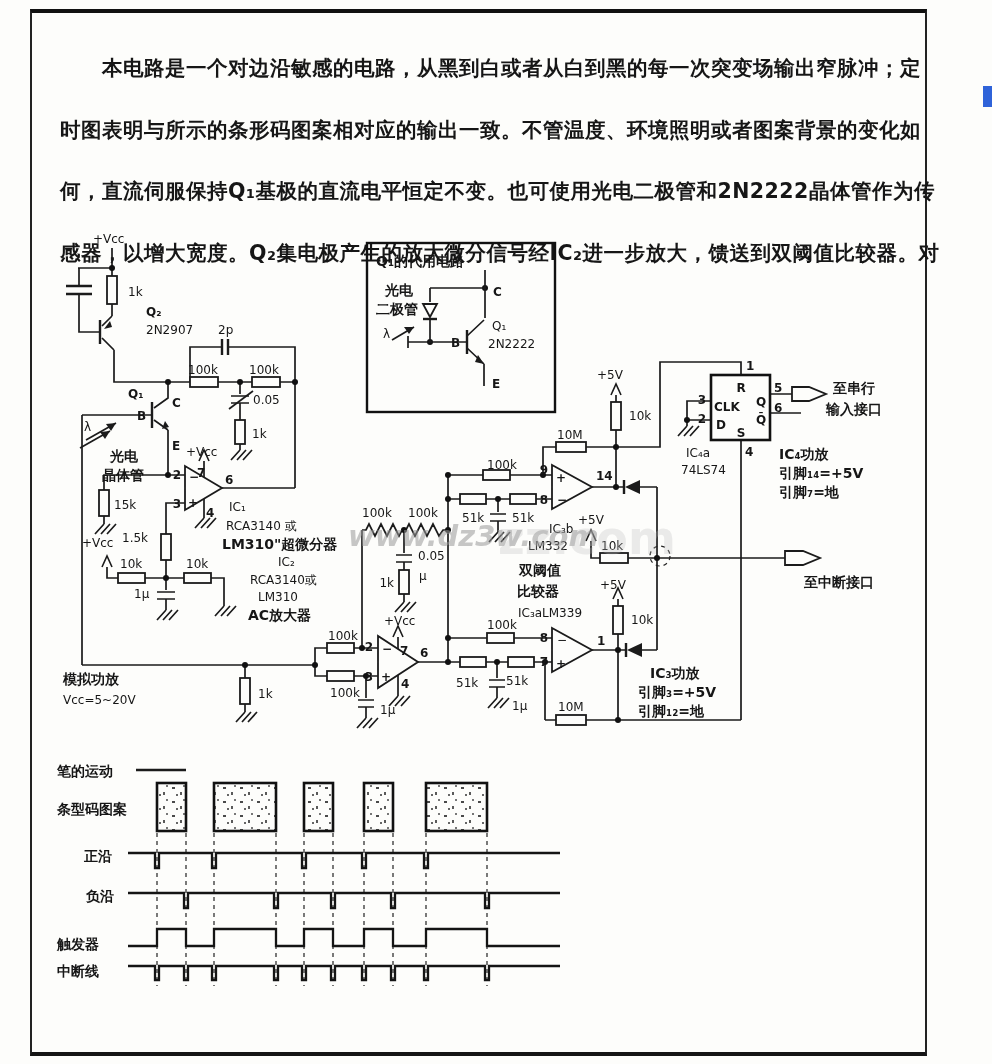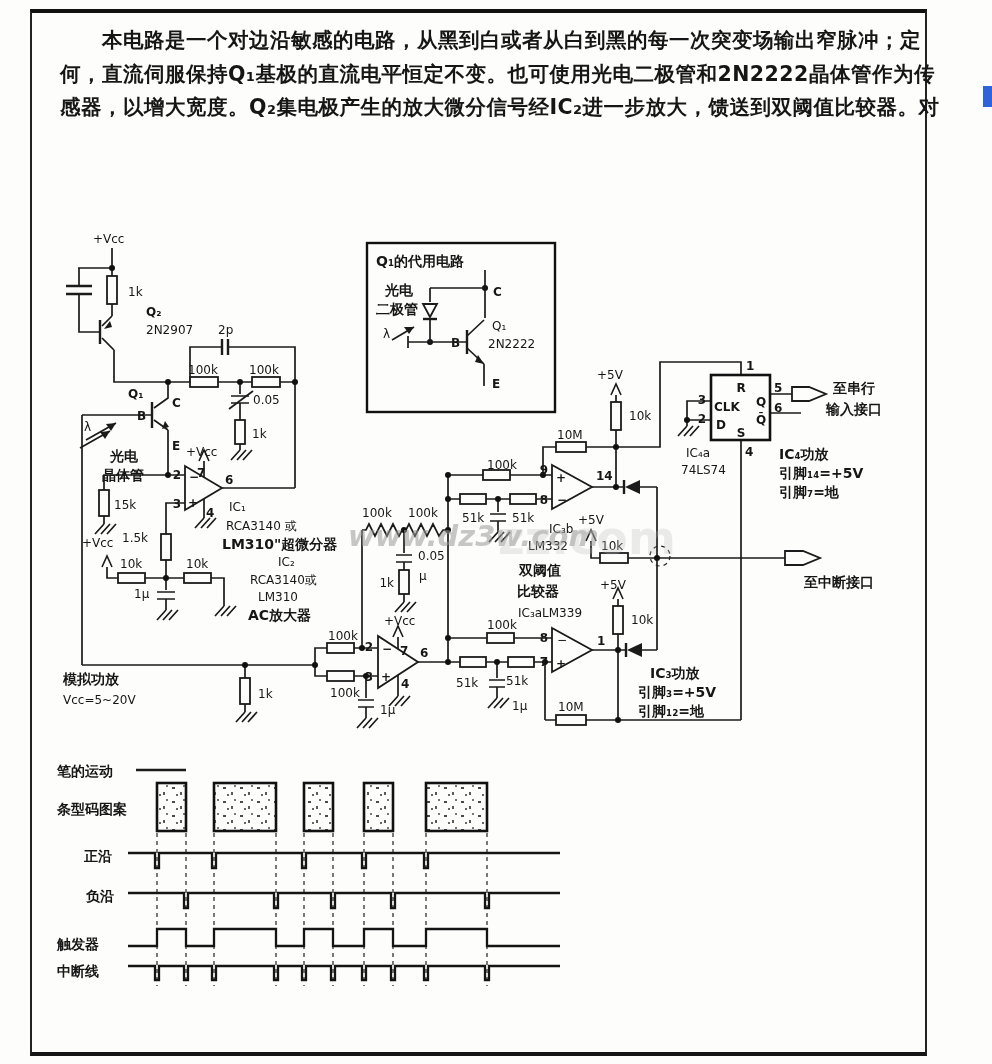--- a/index.html
+++ b/index.html
@@ -7,21 +7,21 @@
         font-family:"DejaVu Sans",sans-serif;color:#161616;}
   
   .frame{position:absolute;left:30px;top:9px;width:893px;height:1039px;
          border-top:4px solid #111;border-bottom:4px solid #151515;
          border-left:2px solid #222;border-right:2px solid #222;}
   .blue-mark{position:absolute;right:0px;top:86px;width:9px;height:21px;background:#2f63d9;}
   
   #para{position:absolute;left:60px;top:24px;width:858px;
         font-size:20.5px;font-weight:bold;line-height:33.5px;letter-spacing:.5px;
         font-family:"DejaVu Sans",sans-serif;}
-  #para .pline{text-align:justify;text-align-last:justify;white-space:nowrap;}
+  #para .pline{text-align:justify;text-align-last:justify;white-space:nowrap;margin-top:28px;}
   #para .pline.first{text-indent:2.05em;}
   #para .pline.last{text-align-last:left;}
   svg{position:absolute;left:0;top:0;}
   svg text{font-family:"DejaVu Sans",sans-serif;font-size:12px;fill:#161616;}
   svg text.cn{font-size:14px;font-weight:bold;}
   svg text.b{font-weight:bold;}
   svg text.wm{font-size:29px;font-style:italic;fill:#9a9a9a;opacity:.55;font-weight:bold;}
   svg text.wm2{font-size:46px;fill:#bbb;opacity:.28;font-weight:bold;}
   .wire{fill:none;stroke:#1b1b1b;stroke-width:1.7;}
   .wire2{fill:none;stroke:#1b1b1b;stroke-width:2.4;}
@@ -31,20 +31,21 @@
 </style>
 </head>
 <body>
 
 <div id="page">
   <div class="frame"></div>
   <div class="blue-mark"></div>
 
   <div id="para">
     <div class="pline first">本电路是一个对边沿敏感的电路，从黑到白或者从白到黑的每一次突变场输出窄脉冲；定</div>
+    <div class="pline">时图表明与所示的条形码图案相对应的输出一致。不管温度、环境照明或者图案背景的变化如</div>
     <div class="pline">何，直流伺服保持Q₁基极的直流电平恒定不变。也可使用光电二极管和2N2222晶体管作为传</div>
     <div class="pline">感器，以增大宽度。Q₂集电极产生的放大微分信号经IC₂进一步放大，馈送到双阈值比较器。对</div>
   </div>
 
   <svg id="cir" width="992" height="1064" viewBox="0 0 992 1064">
     <defs>
       <g id="gnd">
           <path d="M-9,10 L0,0 M-3,10 L6,0 M3,10 L12,0" stroke="#1b1b1b" stroke-width="1.7" fill="none"></path>
         </g>
       <g id="arrup">

